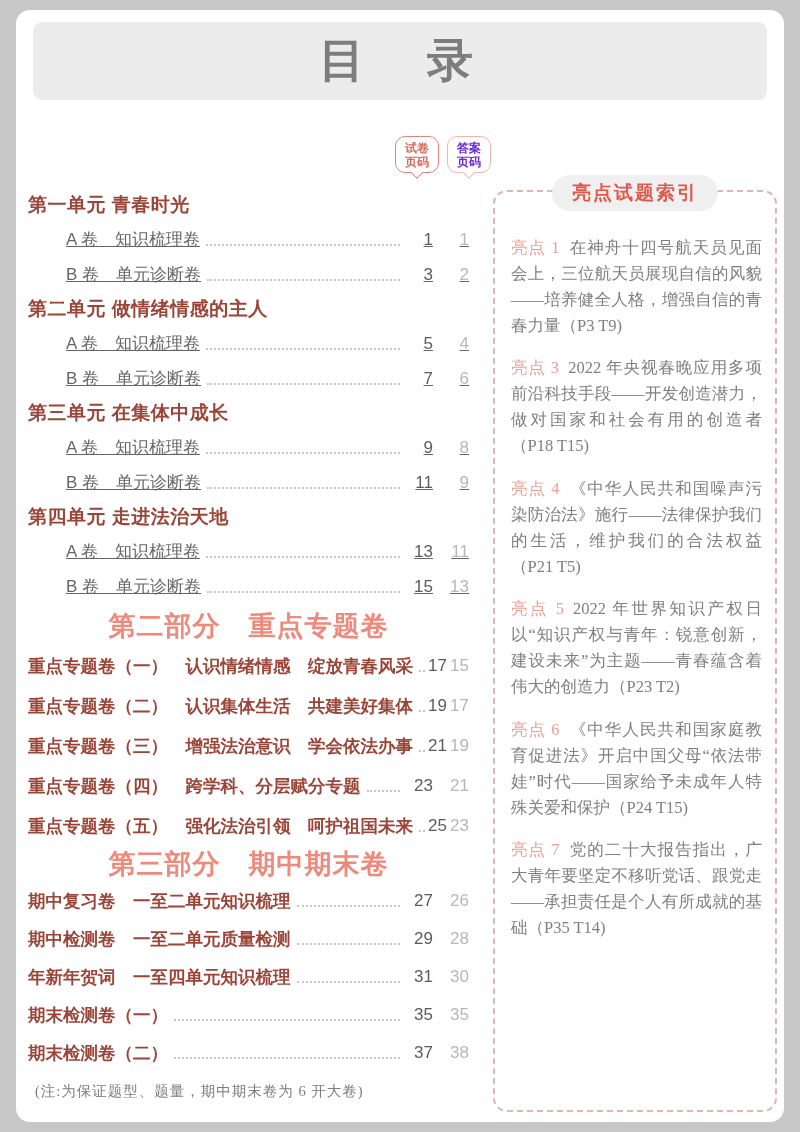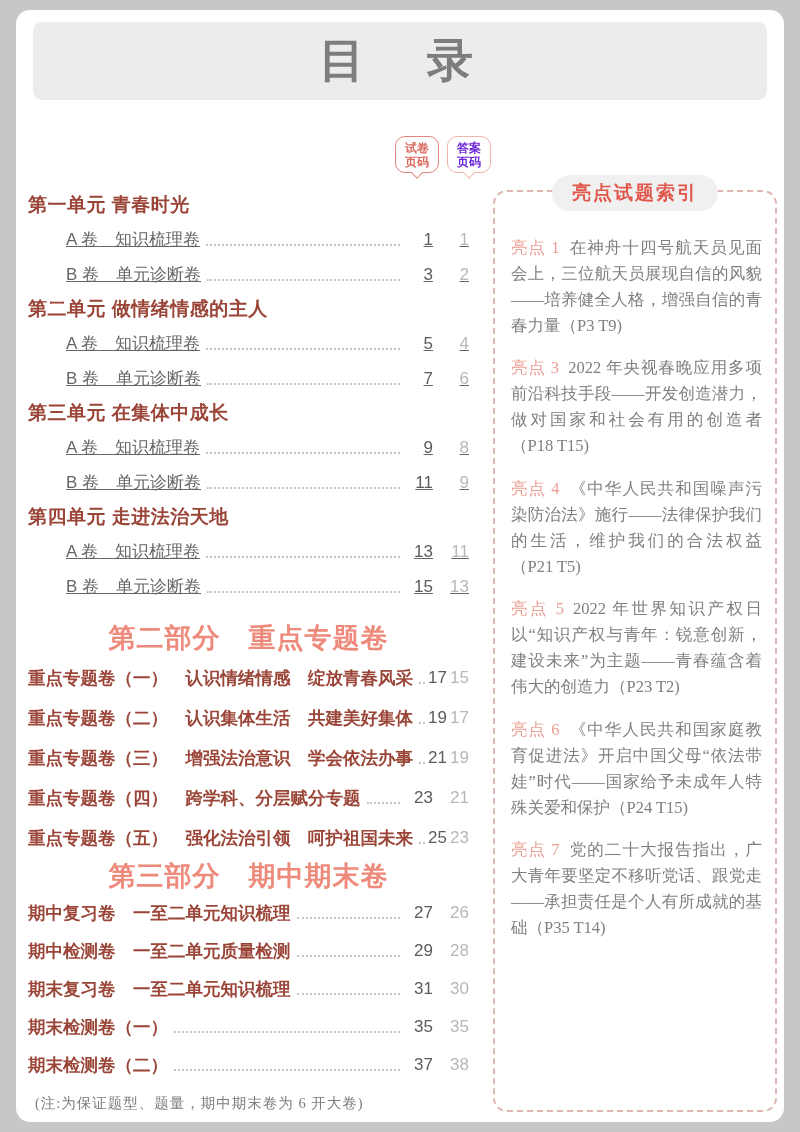--- a/index.html
+++ b/index.html
@@ -25,21 +25,21 @@
   .badge-answer{left:431px;top:126px;color:#6d28d9;border-color:#f0b5ac;}
 
   
   .left-col{position:absolute;left:12px;top:178px;width:441px;}
   .unit-title{height:34px;display:flex;align-items:center;font-size:19px;font-weight:bold;color:#9a4538;letter-spacing:0.5px;}
   .row{display:flex;align-items:center;}
   .row-sub{height:35px;padding-left:38px;font-size:17px;color:#666;text-decoration:underline;}
   .leader{flex:1;min-width:6px;border-bottom:2px dotted #c6c6c6;transform:translateY(5px);margin:0 3px 0 6px;}
   .pnum1{width:30px;text-align:right;color:#5c5c5c;font-size:17px;}
   .pnum2{width:36px;text-align:right;color:#b7b7b7;font-size:17px;}
-  .section-heading{height:40px;margin-top:14px;display:flex;align-items:center;justify-content:center;}
+  .section-heading{height:40px;margin-top:2px;display:flex;align-items:center;justify-content:center;}
   .section-heading.third{height:36px;margin-top:0;}
   .row-red{height:40px;font-size:17.5px;}
   .row-red .row-label{font-weight:bold;color:#9a4538;white-space:nowrap;}
   .rows3 .row-red{height:38px;}
   .footnote{margin-top:10px;padding-left:7px;font-family:"Liberation Serif",serif;font-size:14.5px;color:#7d7d7d;letter-spacing:1px;}
 
   
   .highlights{position:absolute;left:477px;top:180px;width:284px;height:922px;border:2px dashed #ddb8b2;border-radius:14px;
     box-sizing:border-box;padding:26px 13px 8px 16px;}
   .hl-title-pill{position:absolute;left:50%;top:-17px;transform:translateX(-50%);background:#f0f0f0;border-radius:20px;
@@ -193,21 +193,21 @@
           </div>
 
           <div class="row row-red">
             <span class="row-label">期中检测卷　一至二单元质量检测</span>
             <span class="leader"></span>
             <span class="pnum1">29</span>
             <span class="pnum2">28</span>
           </div>
 
           <div class="row row-red">
-            <span class="row-label">期末复习卷　一至二单元知识梳理</span>
+            <span class="row-label">年新年贺词　一至四单元知识梳理</span>
             <span class="leader"></span>
             <span class="pnum1">31</span>
             <span class="pnum2">30</span>
           </div>
 
           <div class="row row-red">
             <span class="row-label">期末检测卷（一）</span>
             <span class="leader"></span>
             <span class="pnum1">35</span>
             <span class="pnum2">35</span>

